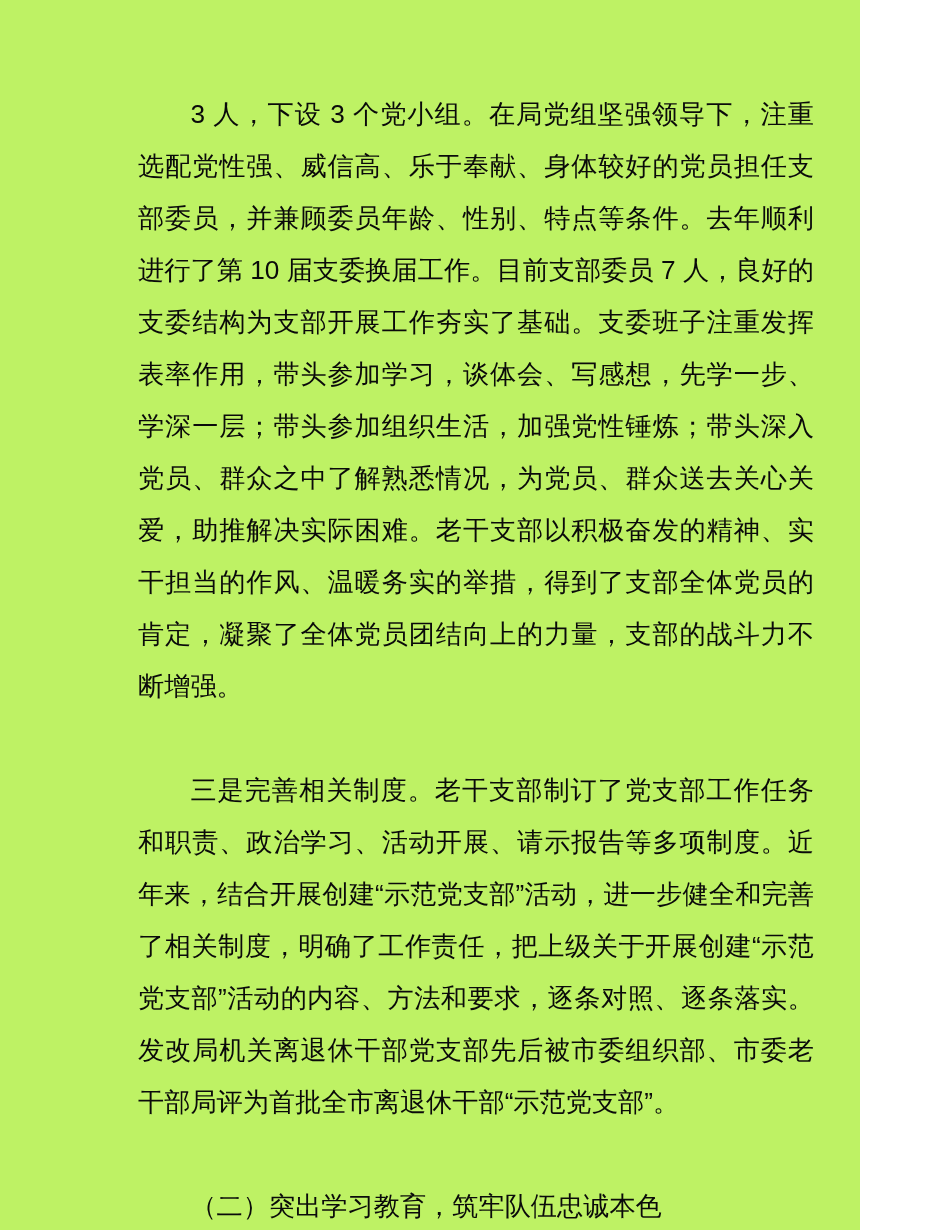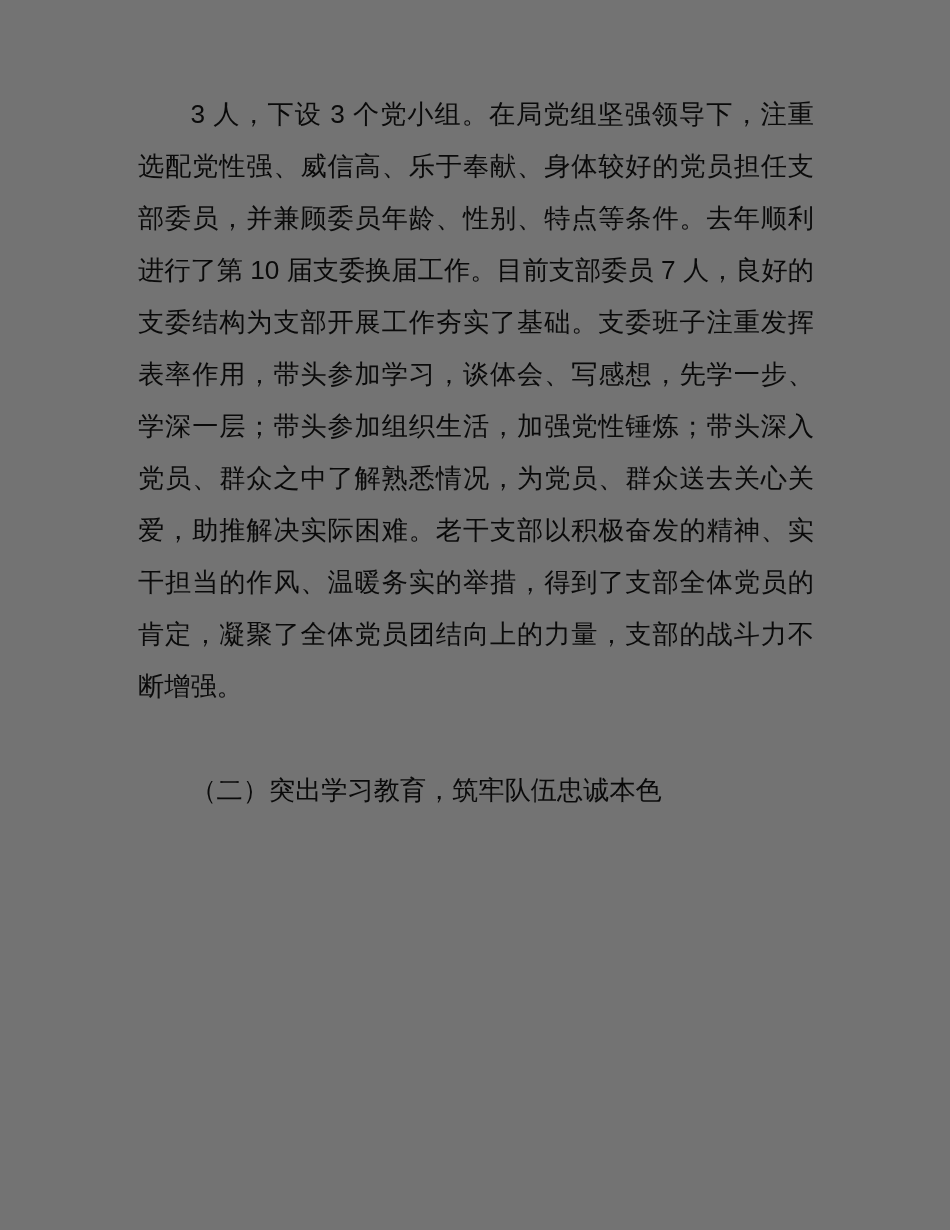--- a/index.html
+++ b/index.html
@@ -10,23 +10,23 @@
   body {
     width: 950px;
     height: 1230px;
     overflow: hidden;
     font-family: "Liberation Sans", "DejaVu Sans", sans-serif;
     color: #000000;
     -webkit-font-smoothing: none;
   }
   .page {
     position: relative;
-    width: 950px;
+    width: 860px;
     height: 1230px;
-    background: #737373;
+    background: #bef264;
     box-sizing: border-box;
   }
   .text-column {
     position: absolute;
     left: 138px;
     top: 88px;
     width: 676px;
   }
   .para {
     font-size: 26.2px;
@@ -47,17 +47,18 @@
   }
 </style>
 </head>
 <body>
 
 <div class="page">
   <div class="text-column">
 
     <p class="para">3 人，下设 3 个党小组。在局党组坚强领导下，注重选配党性强、威信高、乐于奉献、身体较好的党员担任支部委员，并兼顾委员年龄、性别、特点等条件。去年顺利进行了第 10 届支委换届工作。目前支部委员 7 人，良好的支委结构为支部开展工作夯实了基础。支委班子注重发挥表率作用，带头参加学习，谈体会、写感想，先学一步、学深一层；带头参加组织生活，加强党性锤炼；带头深入党员、群众之中了解熟悉情况，为党员、群众送去关心关爱，助推解决实际困难。老干支部以积极奋发的精神、实干担当的作风、温暖务实的举措，得到了支部全体党员的肯定，凝聚了全体党员团结向上的力量，支部的战斗力不断增强。</p>
 
+    <p class="para">三是完善相关制度。老干支部制订了党支部工作任务和职责、政治学习、活动开展、请示报告等多项制度。近年来，结合开展创建“示范党支部”活动，进一步健全和完善了相关制度，明确了工作责任，把上级关于开展创建“示范党支部”活动的内容、方法和要求，逐条对照、逐条落实。发改局机关离退休干部党支部先后被市委组织部、市委老干部局评为首批全市离退休干部“示范党支部”。</p>
 
     <p class="para heading">（二）突出学习教育，筑牢队伍忠诚本色</p>
 
   </div>
 </div>
 
 </body></html>

